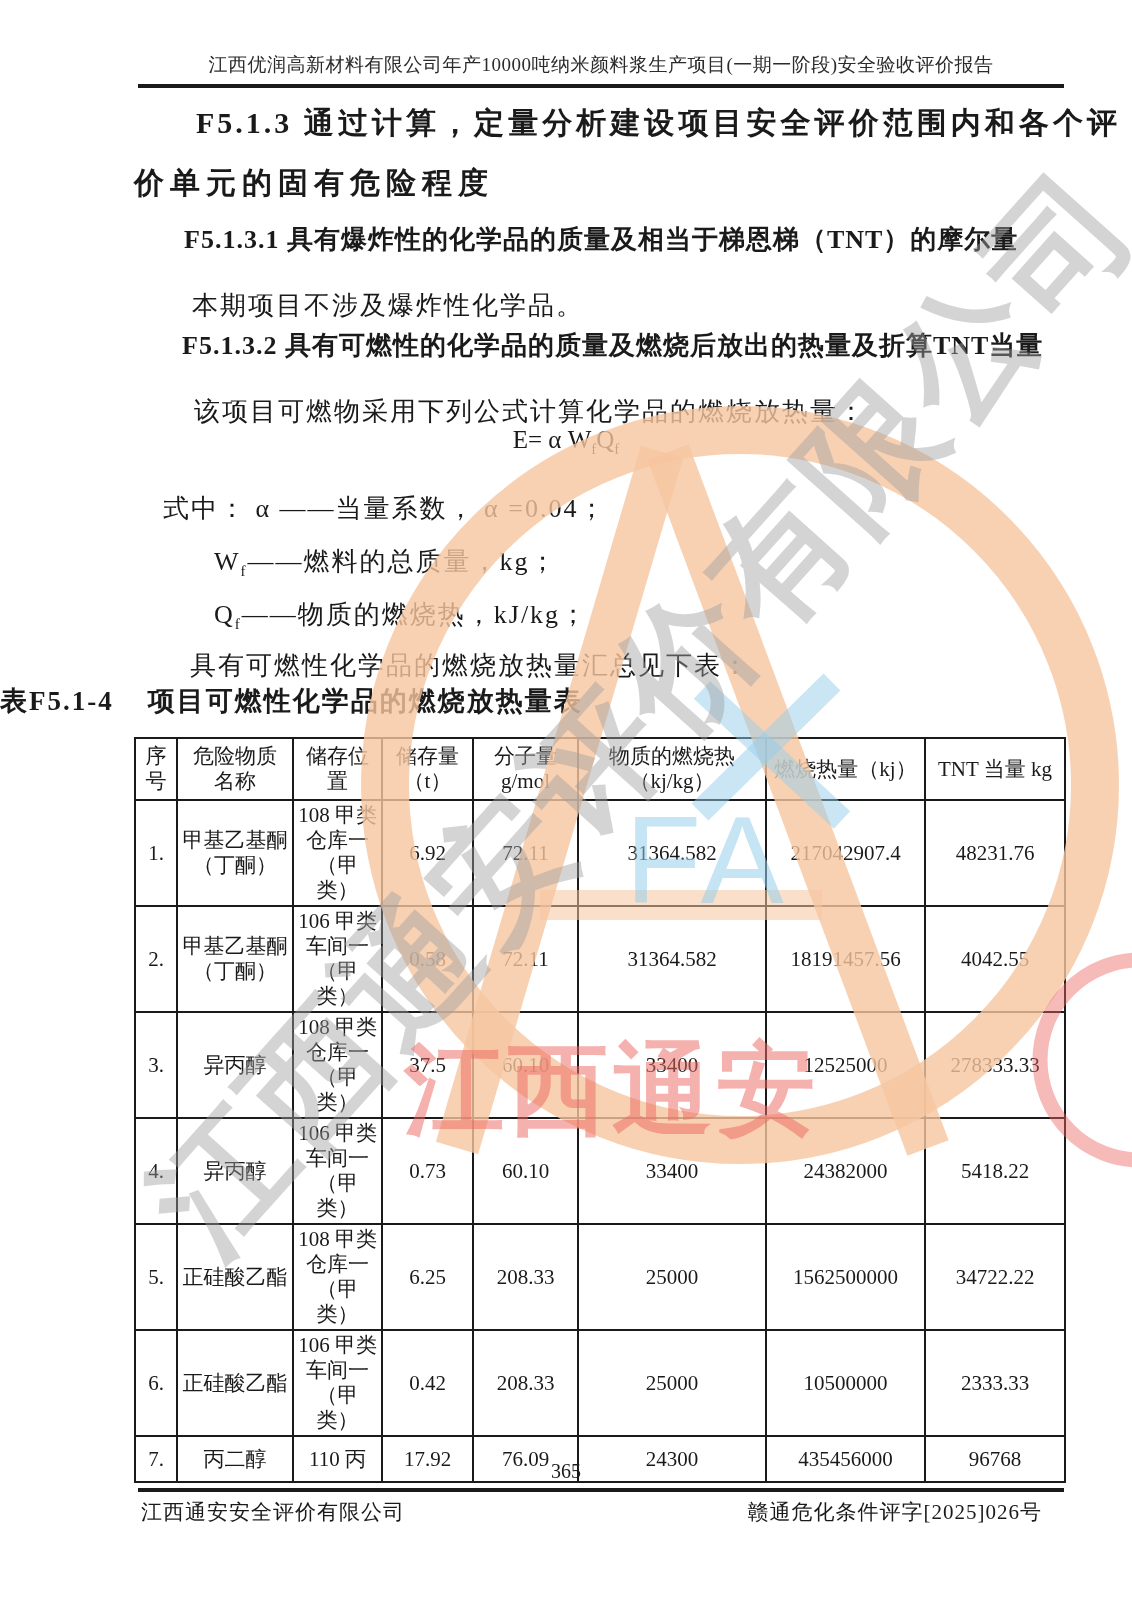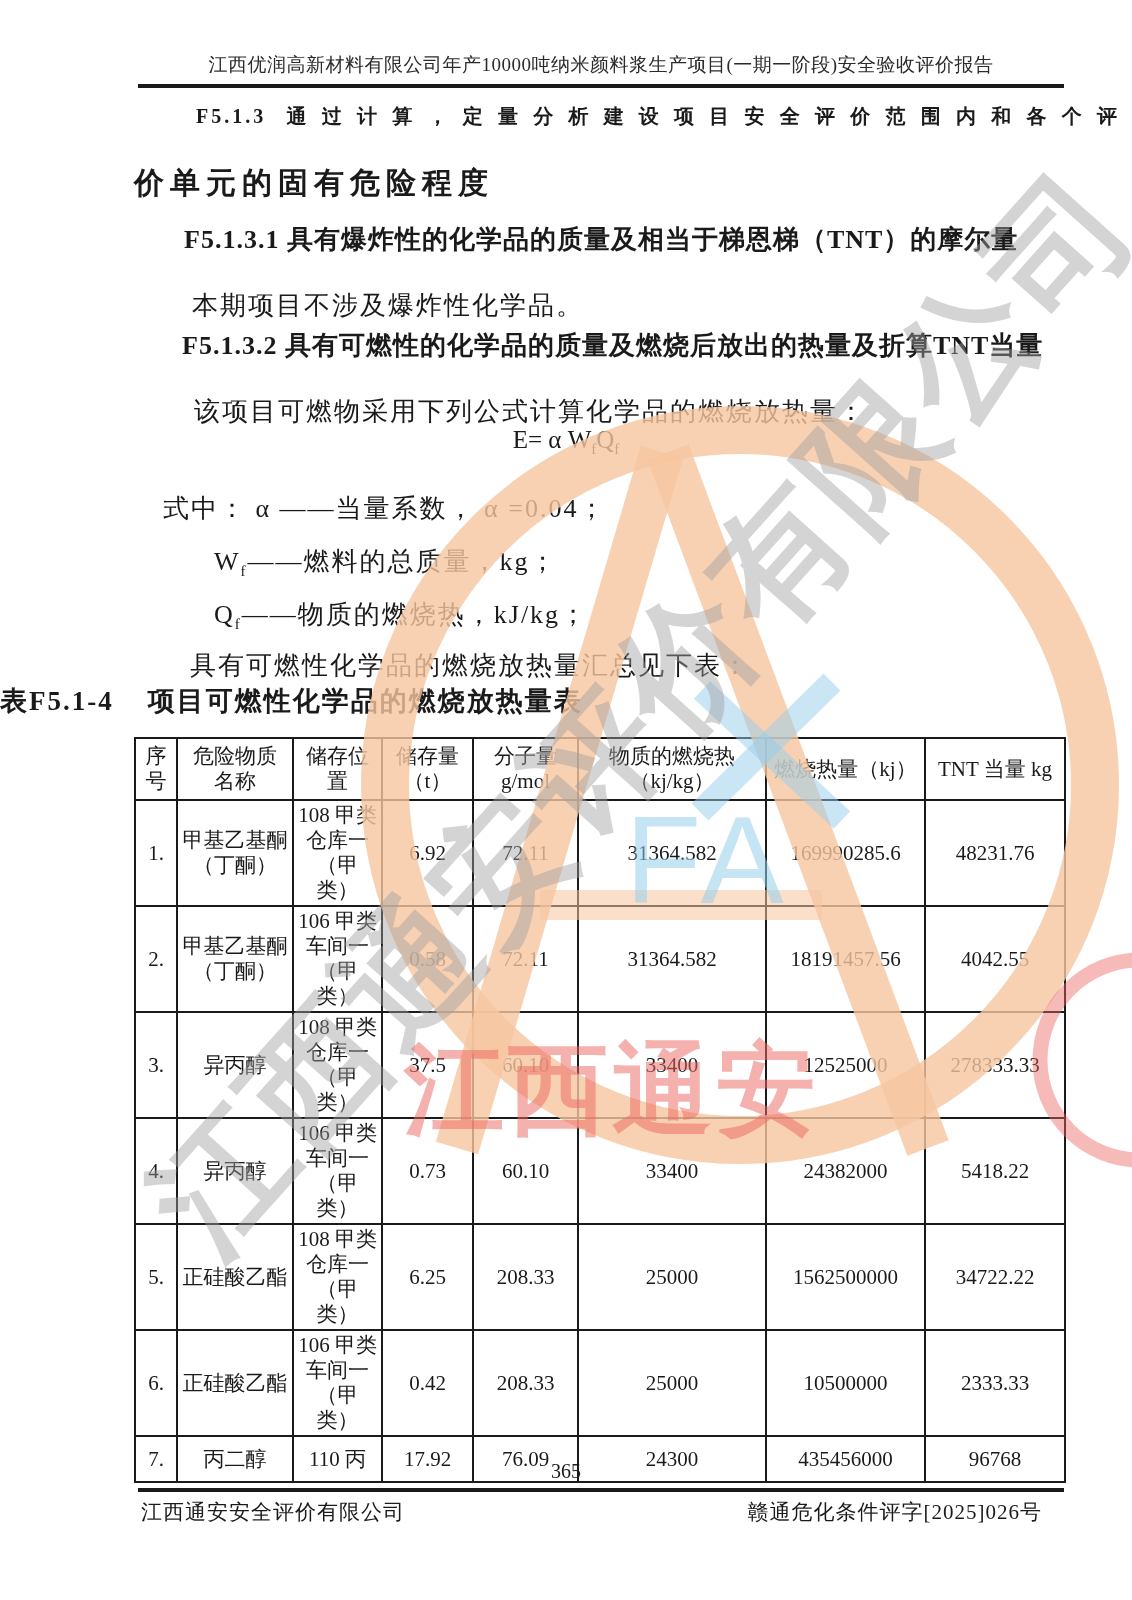--- a/index.html
+++ b/index.html
@@ -8,21 +8,21 @@
     position:relative; width:1132px; height:1600px; margin:0 auto;
     background:#ffffff; overflow:hidden;
     font-family:"Liberation Serif", serif; color:#1a1a1a;
   }
   .abs { position:absolute; }
   
   .hdr-text { top:52px; left:138px; width:926px; text-align:center;
               font-size:19px; letter-spacing:.5px; color:#2b2b2b; }
   .hdr-rule { top:84px; left:138px; width:926px; height:4px; background:#1a1a1a; }
   
-  .title-l1 { top:103px; left:196px; width:924px; font-size:20px; font-weight:bold;
+  .title-l1 { top:103px; left:196px; width:924px; font-size:30px; font-weight:bold;
               text-align:justify; text-align-last:justify; white-space:nowrap; letter-spacing:3px; }
   .title-l2 { top:163px; left:134px; font-size:30px; font-weight:bold; letter-spacing:6px; }
   .h3 { font-size:26px; font-weight:bold; letter-spacing:1px; }
   .body-line { font-size:26px; letter-spacing:2px;margin-top:12px; }
   .sub1 { top:222px; left:184px; }
   .body1 { top:276px; left:192px; }
   .sub2 { top:328px; left:182px; }
   .body2 { top:382px; left:194px; }
   .formula { top:426px; left:0; width:1132px; text-align:center; font-size:25px; }
   .formula sub, .wf-line sub, .qf-line sub { font-size:15px; }
@@ -134,21 +134,21 @@
         </tr>
       </thead>
     <tbody>
         <tr class="tall">
           <td>1.</td>
           <td>甲基乙基酮（丁酮）</td>
           <td>108 甲类仓库一（甲类）</td>
           <td>6.92</td>
           <td>72.11</td>
           <td>31364.582</td>
-          <td>169990285.6</td>
+          <td>217042907.4</td>
           <td>48231.76</td>
         </tr>
         <tr class="tall">
           <td>2.</td>
           <td>甲基乙基酮（丁酮）</td>
           <td>106 甲类车间一（甲类）</td>
           <td>0.58</td>
           <td>72.11</td>
           <td>31364.582</td>
           <td>18191457.56</td>

